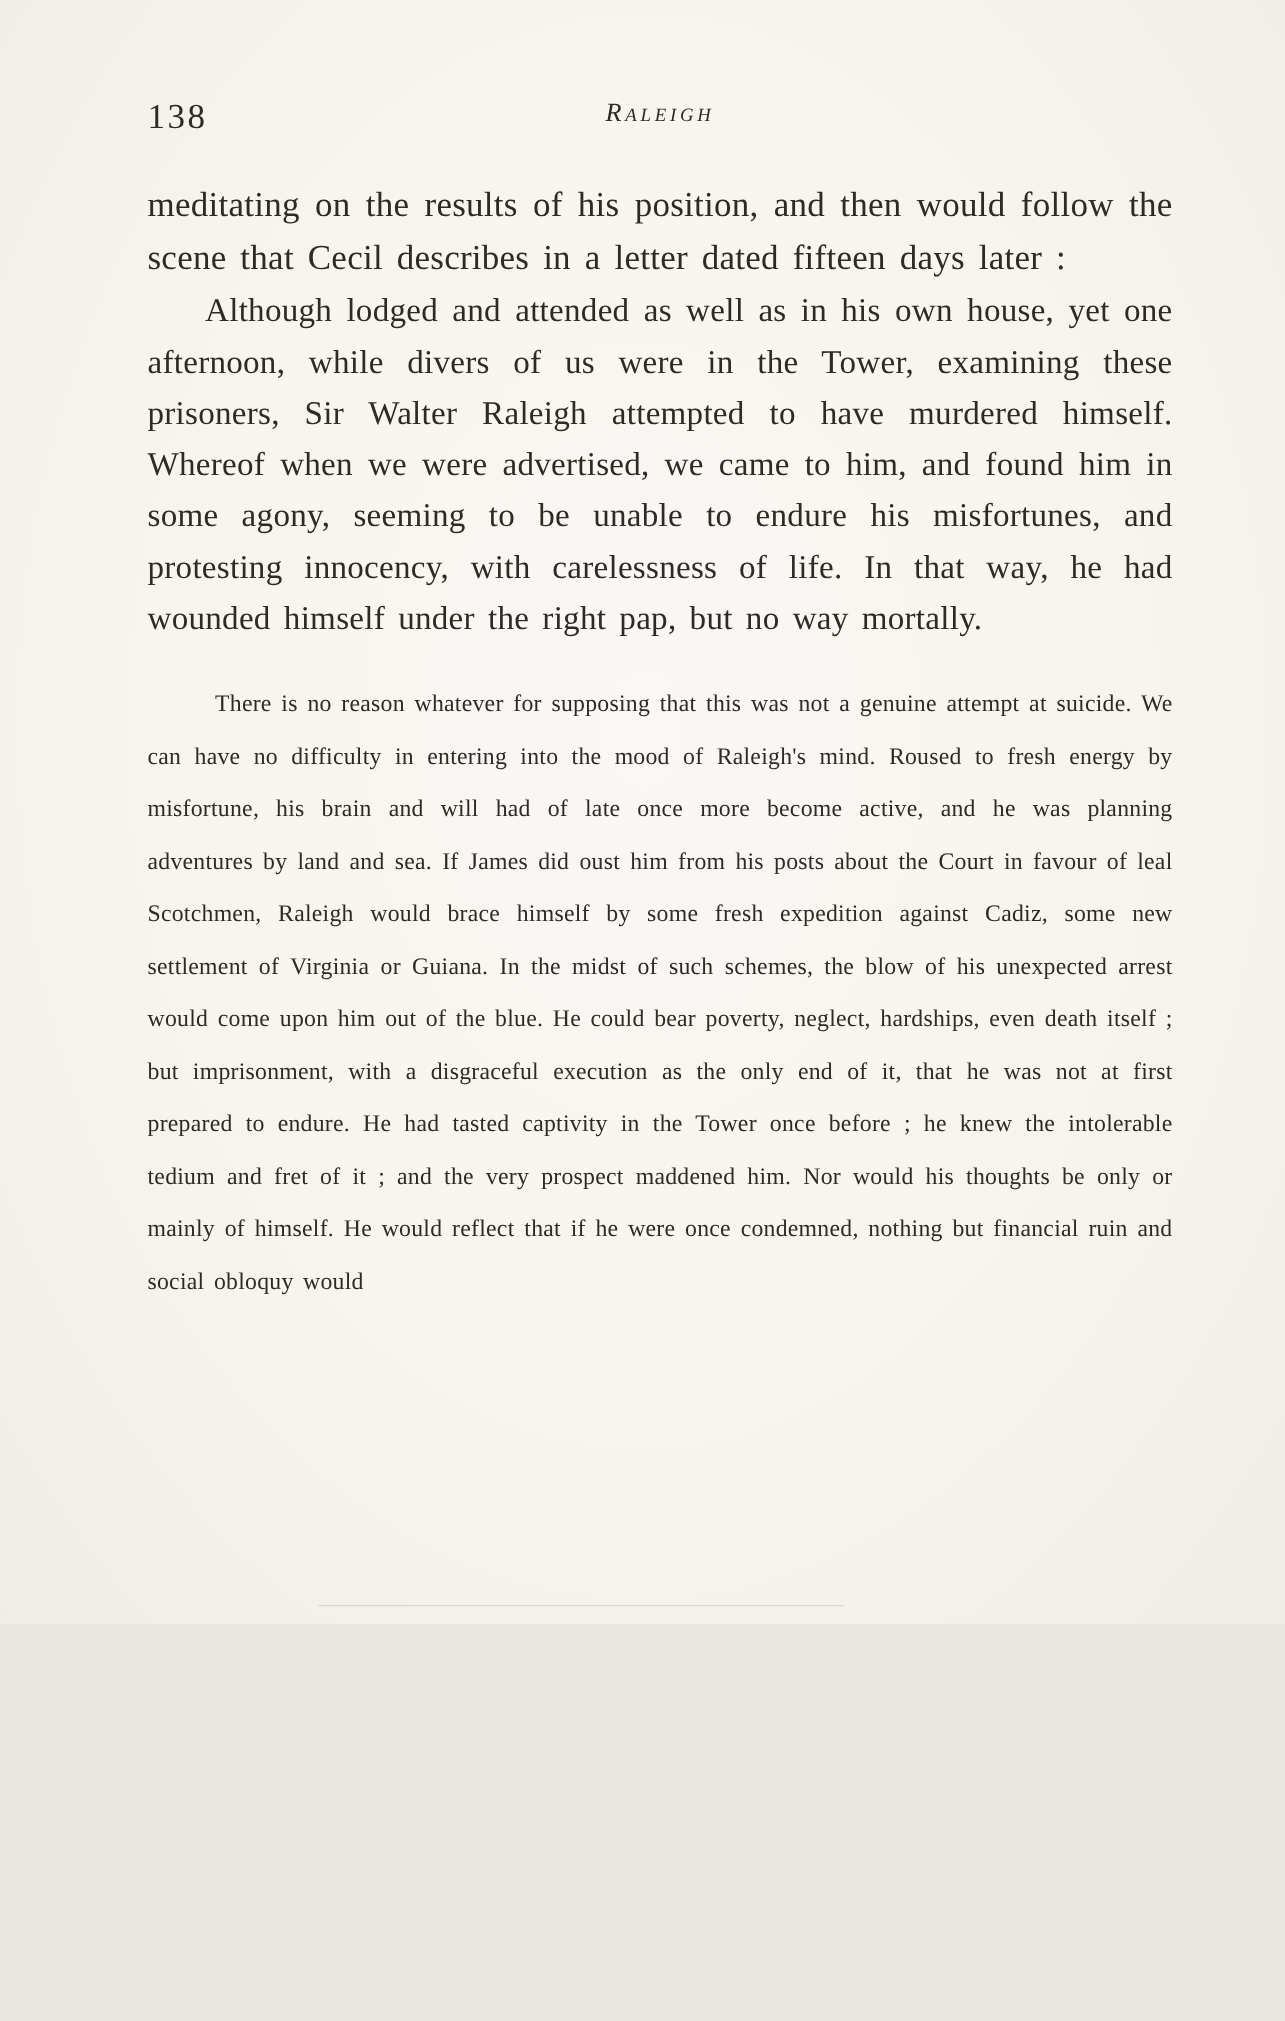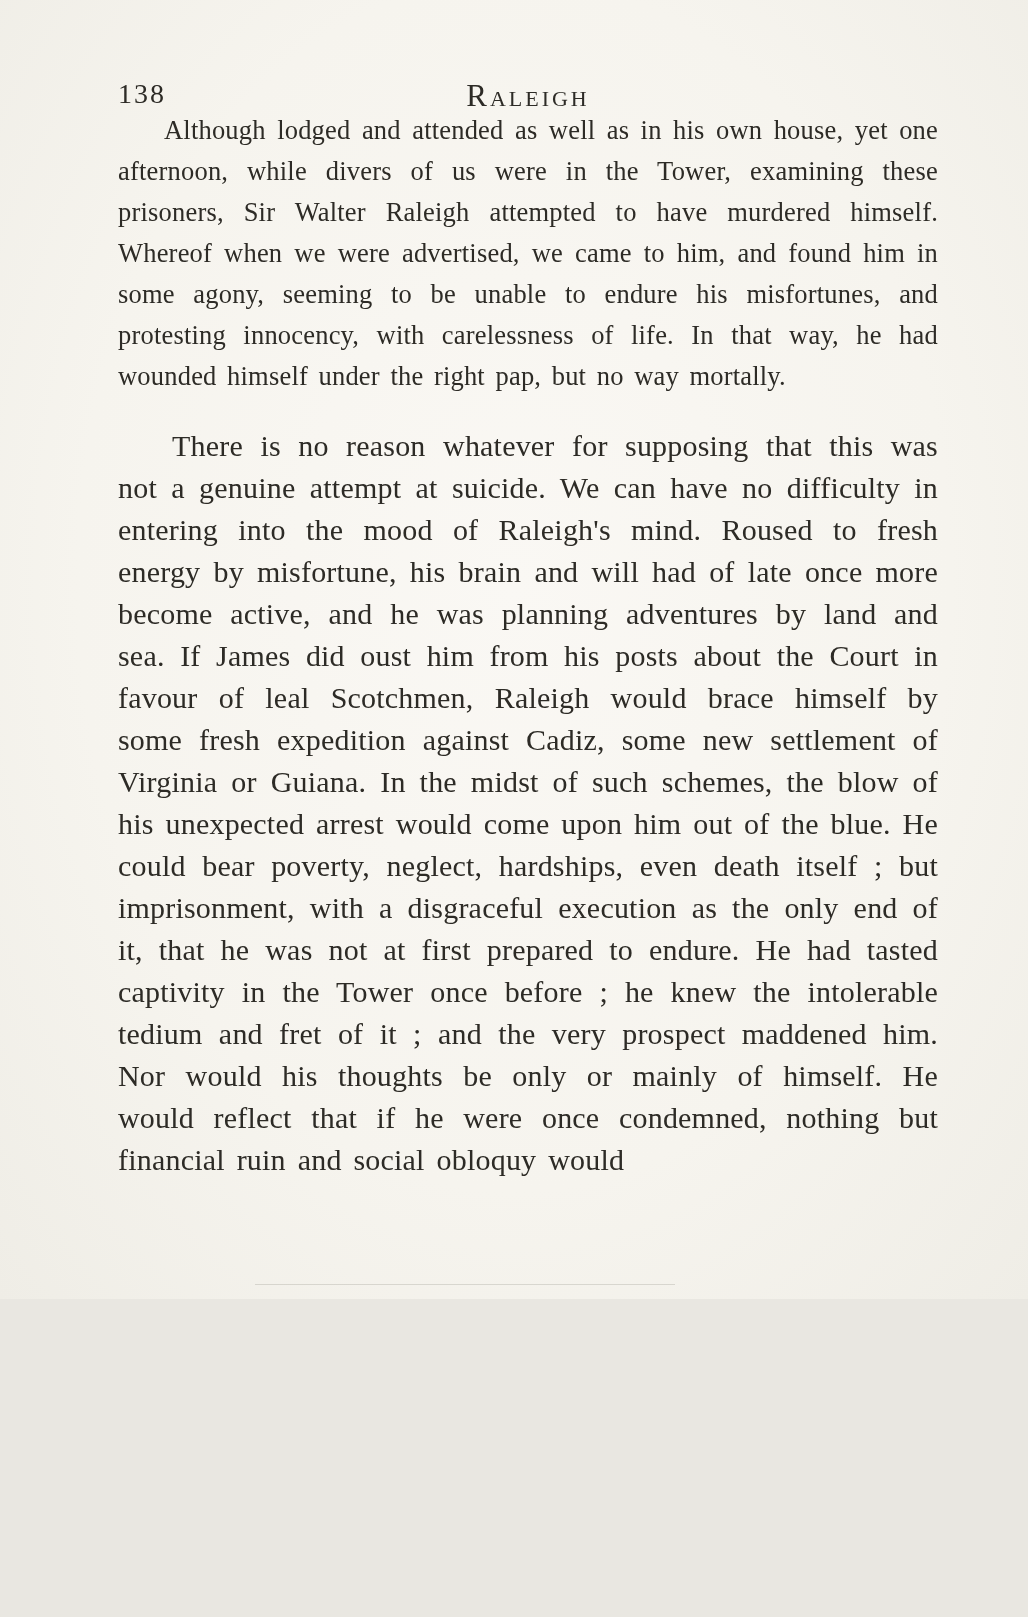--- a/index.html
+++ b/index.html
@@ -38,22 +38,23 @@
     font-size: 28px;
     letter-spacing: 2px;
     color: #2d2b26;
   }
 
   .running-head {
     position: absolute;
     left: 0;
     right: 0;
     text-align: center;
+    font-style: italic;
     font-variant: small-caps;
-    font-size: 31px;
+    font-size: 21px;
     letter-spacing: 3px;
     color: #2d2b26;
   }
 
   .body-text p {
     margin: 0;
     text-align: justify;
     word-spacing: 0.14em;
     letter-spacing: 0.2px;
   }
@@ -65,21 +66,21 @@
   }
 
   p.quote-para {
     font-size: 26.5px;
     line-height: 41px;
     text-indent: 46px;
   }
 
   p.main-para {
     margin-top: 28px;
-    font-size: 30px;
+    font-size: 19px;
     line-height: 42px;
     text-indent: 54px;
   }
 
   
   .scan-mark {
     position: absolute;
     bottom: 14px;
     left: 255px;
     width: 420px;
@@ -92,20 +93,21 @@
 
 <div class="page">
   <div class="text-column">
 
     <div class="page-header">
       <span class="page-number">138</span>
       <span class="running-head">Raleigh</span>
     </div>
 
     <div class="body-text">
+      <p class="intro-para">meditating on the results of his position, and then would follow the scene that Cecil describes in a letter dated fifteen days later :</p>
 
       <p class="quote-para">Although lodged and attended as well as in his own house, yet one afternoon, while divers of us were in the Tower, examining these prisoners, Sir Walter Raleigh attempted to have murdered himself. Whereof when we were advertised, we came to him, and found him in some agony, seeming to be unable to endure his misfortunes, and protesting innocency, with carelessness of life. In that way, he had wounded himself under the right pap, but no way mortally.</p>
 
       <p class="main-para">There is no reason whatever for supposing that this was not a genuine attempt at suicide. We can have no difficulty in entering into the mood of Raleigh's mind. Roused to fresh energy by misfortune, his brain and will had of late once more become active, and he was planning adventures by land and sea. If James did oust him from his posts about the Court in favour of leal Scotchmen, Raleigh would brace himself by some fresh expedition against Cadiz, some new settlement of Virginia or Guiana. In the midst of such schemes, the blow of his unexpected arrest would come upon him out of the blue. He could bear poverty, neglect, hardships, even death itself ; but imprisonment, with a disgraceful execution as the only end of it, that he was not at first prepared to endure. He had tasted captivity in the Tower once before ; he knew the intolerable tedium and fret of it ; and the very prospect maddened him. Nor would his thoughts be only or mainly of himself. He would reflect that if he were once condemned, nothing but financial ruin and social obloquy would</p>
     </div>
 
   </div>
 
   <div class="scan-mark"></div>
 </div>

